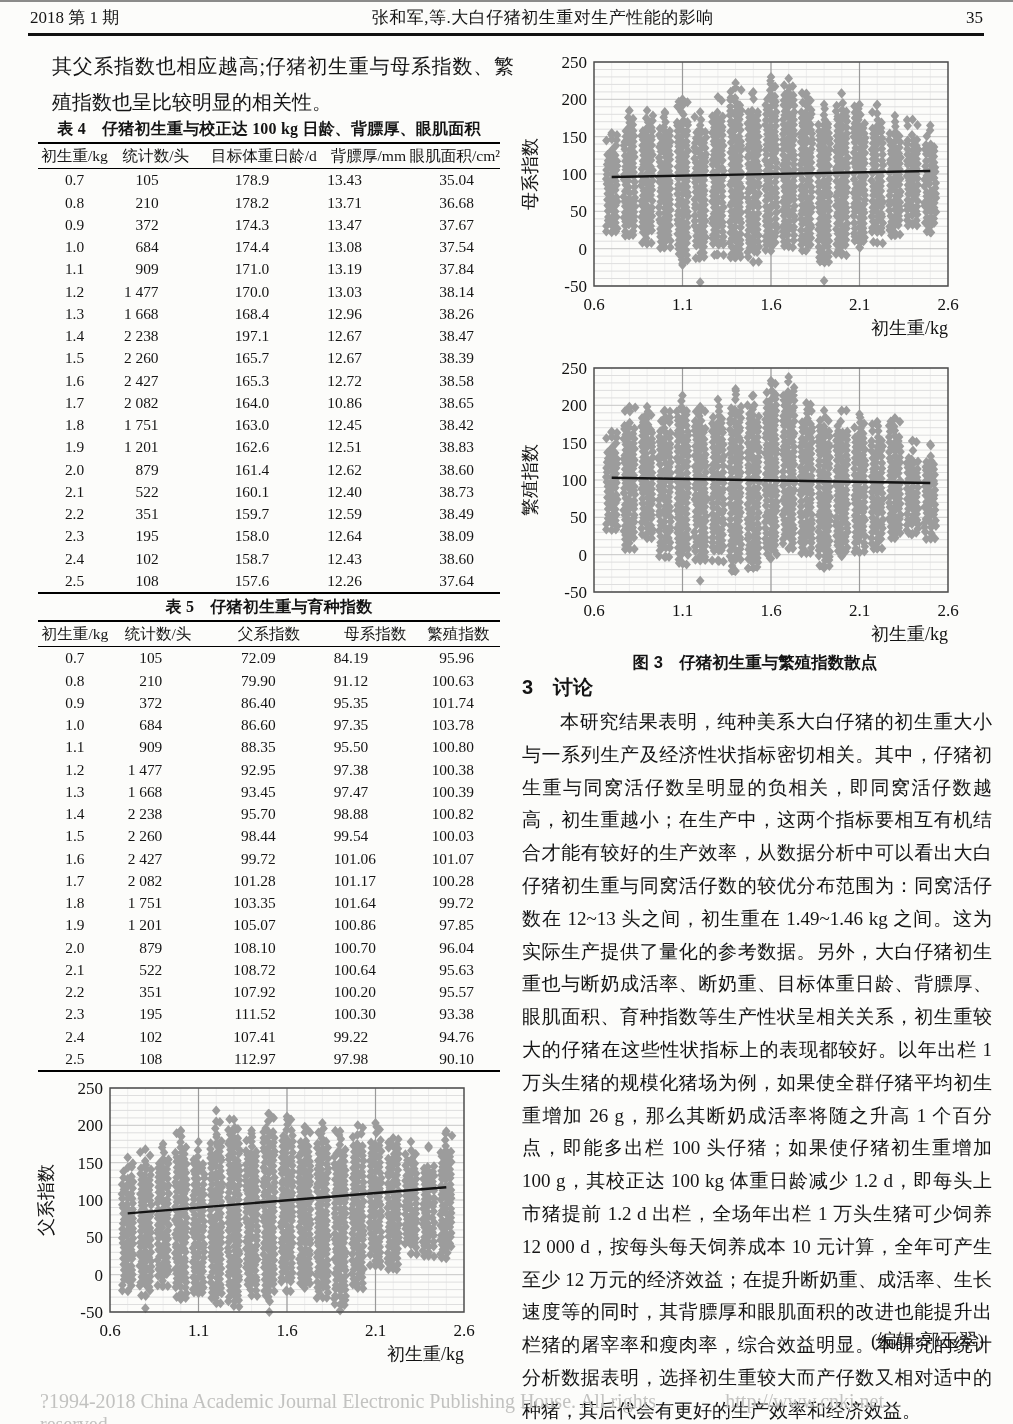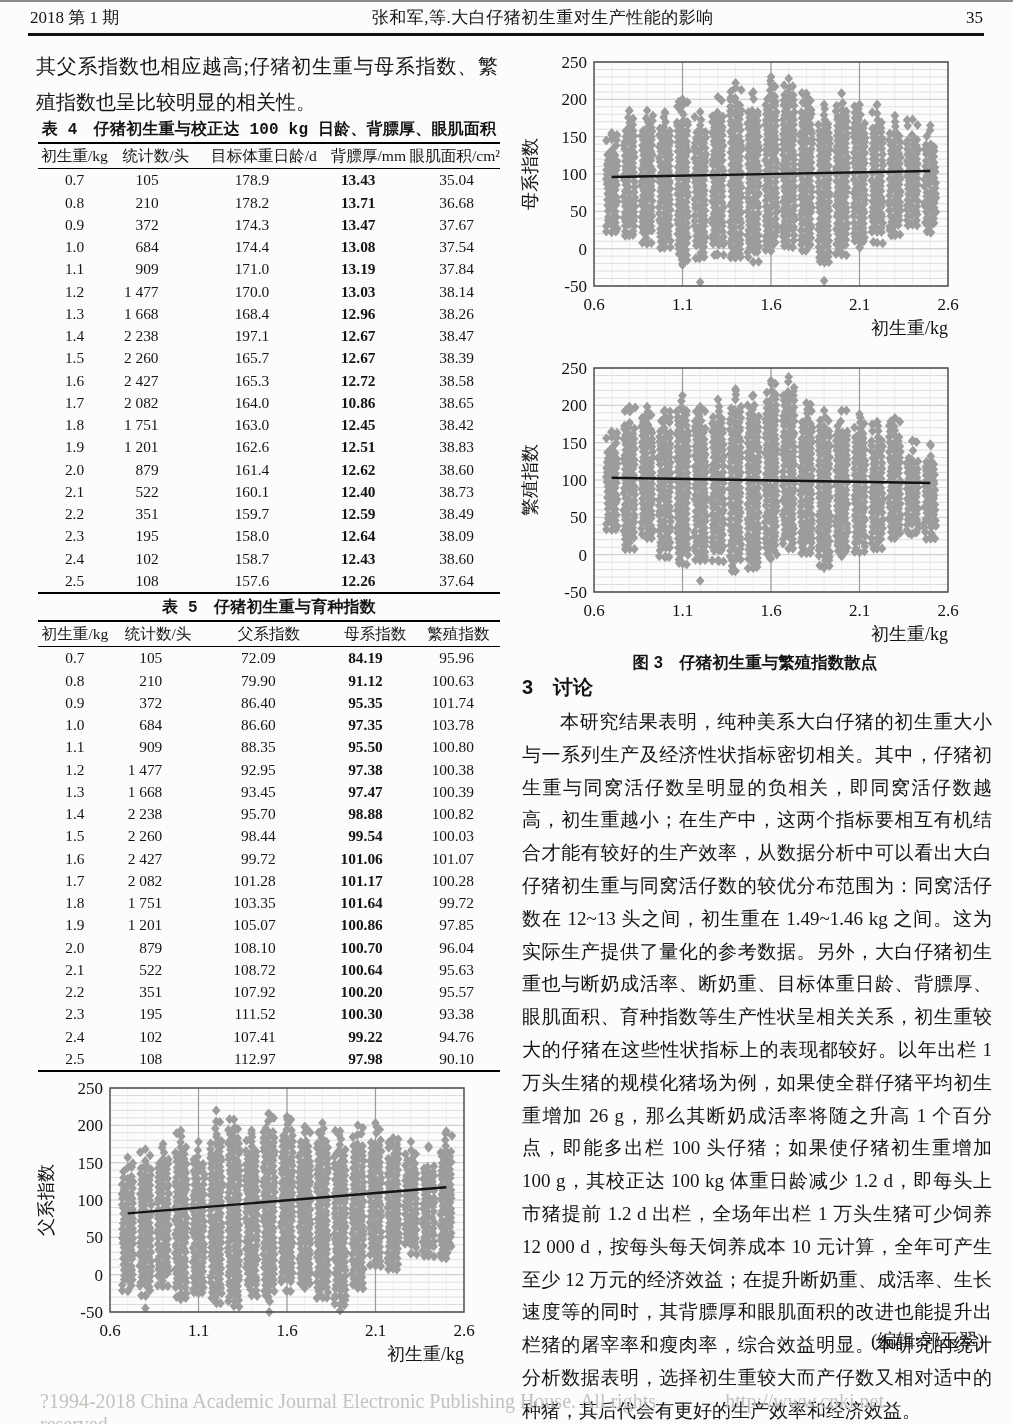--- a/index.html
+++ b/index.html
@@ -11,43 +11,43 @@
   }
   .abs{position:absolute;}
   
   .page-header{left:0;top:6px;width:1013px;padding:0 30px;box-sizing:border-box;
     display:flex;justify-content:space-between;align-items:baseline;font-size:17px;}
   .page-header .center{flex:1;text-align:center;letter-spacing:.5px;}
   .header-rule{left:28px;top:33px;width:956px;height:3px;background:#111;}
   .top-edge{left:0;top:0;width:1013px;height:2px;background:#2e2e2e;opacity:.55;}
 
   
-  .intro{left:36px;top:48px;width:462px;font-size:20px;line-height:36px;
+  .intro{left:52px;top:48px;width:462px;font-size:20px;line-height:36px;
     text-align:justify;text-justify:inter-ideograph;}
   .tbl-title{width:462px;text-align:center;font-weight:bold;font-size:16px;
-    font-family:Liberation Mono, monospace;letter-spacing:.2px;}
+    font-family:Liberation Serif, serif;letter-spacing:.2px;}
   #t4-title{left:38px;top:119px;}
   #t5-title{left:38px;top:597px;}
   table.datatable{border-collapse:collapse;width:462px;
     border-top:2.6px solid #000;border-bottom:2.6px solid #000;}
   #table4{position:absolute;left:38px;top:142px;}
   #table5{position:absolute;left:38px;top:620px;}
   table.datatable th{font-weight:normal;font-size:15.6px;height:24px;
     border-bottom:1.6px solid #000;padding:0;white-space:nowrap;}
   table.datatable td{font-size:15.4px;height:22.25px;padding:0;line-height:1;}
   
   table.datatable th:nth-child(1){width:16%;}
   table.datatable th:nth-child(2){width:20%;}
   table.datatable th:nth-child(3){width:28%;}
   table.datatable th:nth-child(4){width:18%;margin-left:12px;}
   table.datatable th:nth-child(5){width:18%;}
   table.datatable td:nth-child(1){text-align:center;}
   table.datatable td:nth-child(2){text-align:right;padding-right:42px;}
   table.datatable td:nth-child(3){text-align:right;padding-right:58px;}
-  table.datatable td:nth-child(4){text-align:right;padding-right:34px;font-weight:bold;}
+  table.datatable td:nth-child(4){padding-right:34px;}
   table.datatable td:nth-child(5){text-align:right;padding-right:26px;}
 
   
   .figure{width:470px;}
   #fig1{left:36px;top:1076px;}
   #fig2{left:520px;top:50px;}
   #fig3{left:520px;top:356px;}
   .figcap{text-align:center;font-weight:bold;font-size:16.5px;margin-top:-4px;
     font-family:"Liberation Sans","DejaVu Sans",sans-serif;}
   svg text{font-family:"Liberation Serif","DejaVu Serif",serif;fill:#111;}

